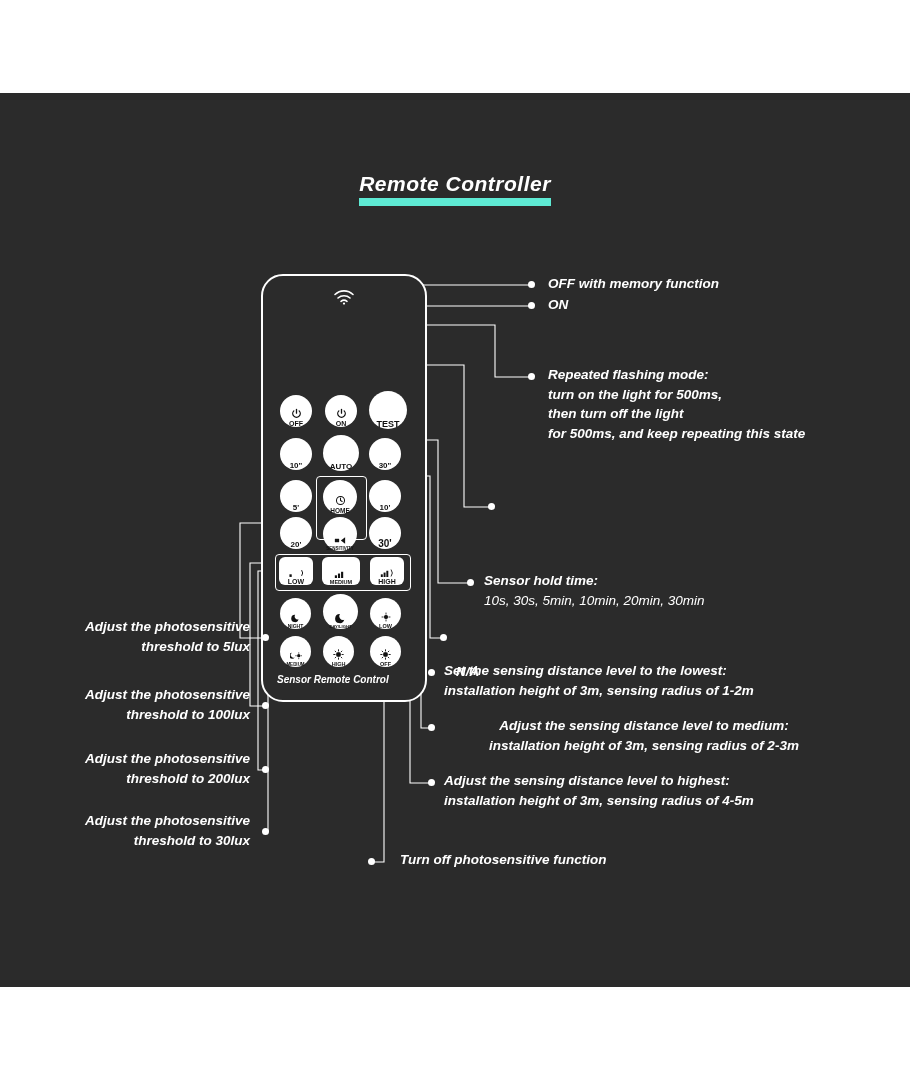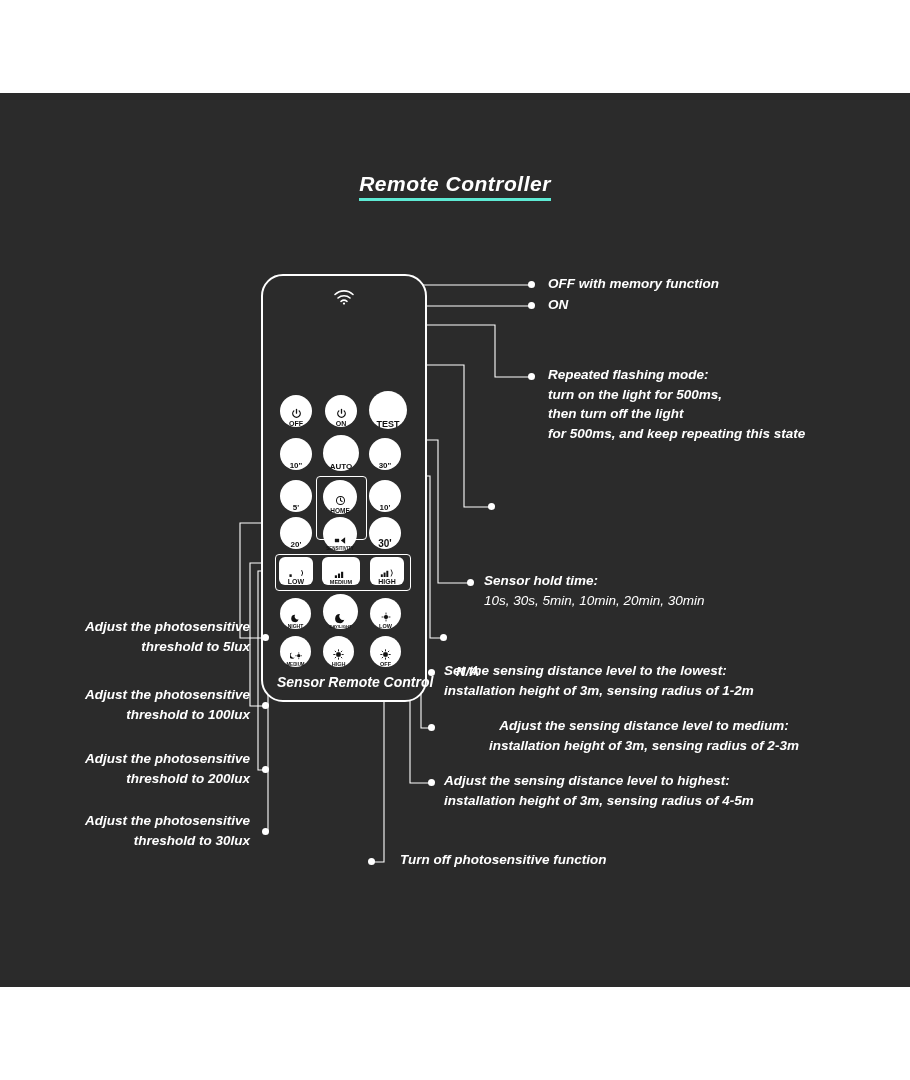--- a/index.html
+++ b/index.html
@@ -35,21 +35,21 @@
     top: 79px;
     width: 910px;
     text-align: center;
     color: #ffffff;
     font-size: 21px;
     font-weight: bold;
     font-style: italic;
     letter-spacing: 0.5px;
   }
   #title span {
-    border-bottom: 3px solid #5eead4;
+    border-bottom: 8px solid #5eead4;
     padding-bottom: 3px;
   }
   
   #lines {
     position: absolute;
     left: 0;
     top: 0;
     width: 910px;
     height: 894px;
     pointer-events: none;
@@ -96,21 +96,21 @@
   }
   #wifi {
     position: absolute;
     color: #ffffff;
     font-size: 15px;
     line-height: 1;
   }
   #remote-caption {
     position: absolute;
     color: #ffffff;
-    font-size: 14px;
+    font-size: 10px;
     font-weight: bold;
     font-style: italic;
     white-space: nowrap;
   }
   
   .callout {
     position: absolute;
     color: #ffffff;
     font-size: 13.5px;
     font-weight: bold;

